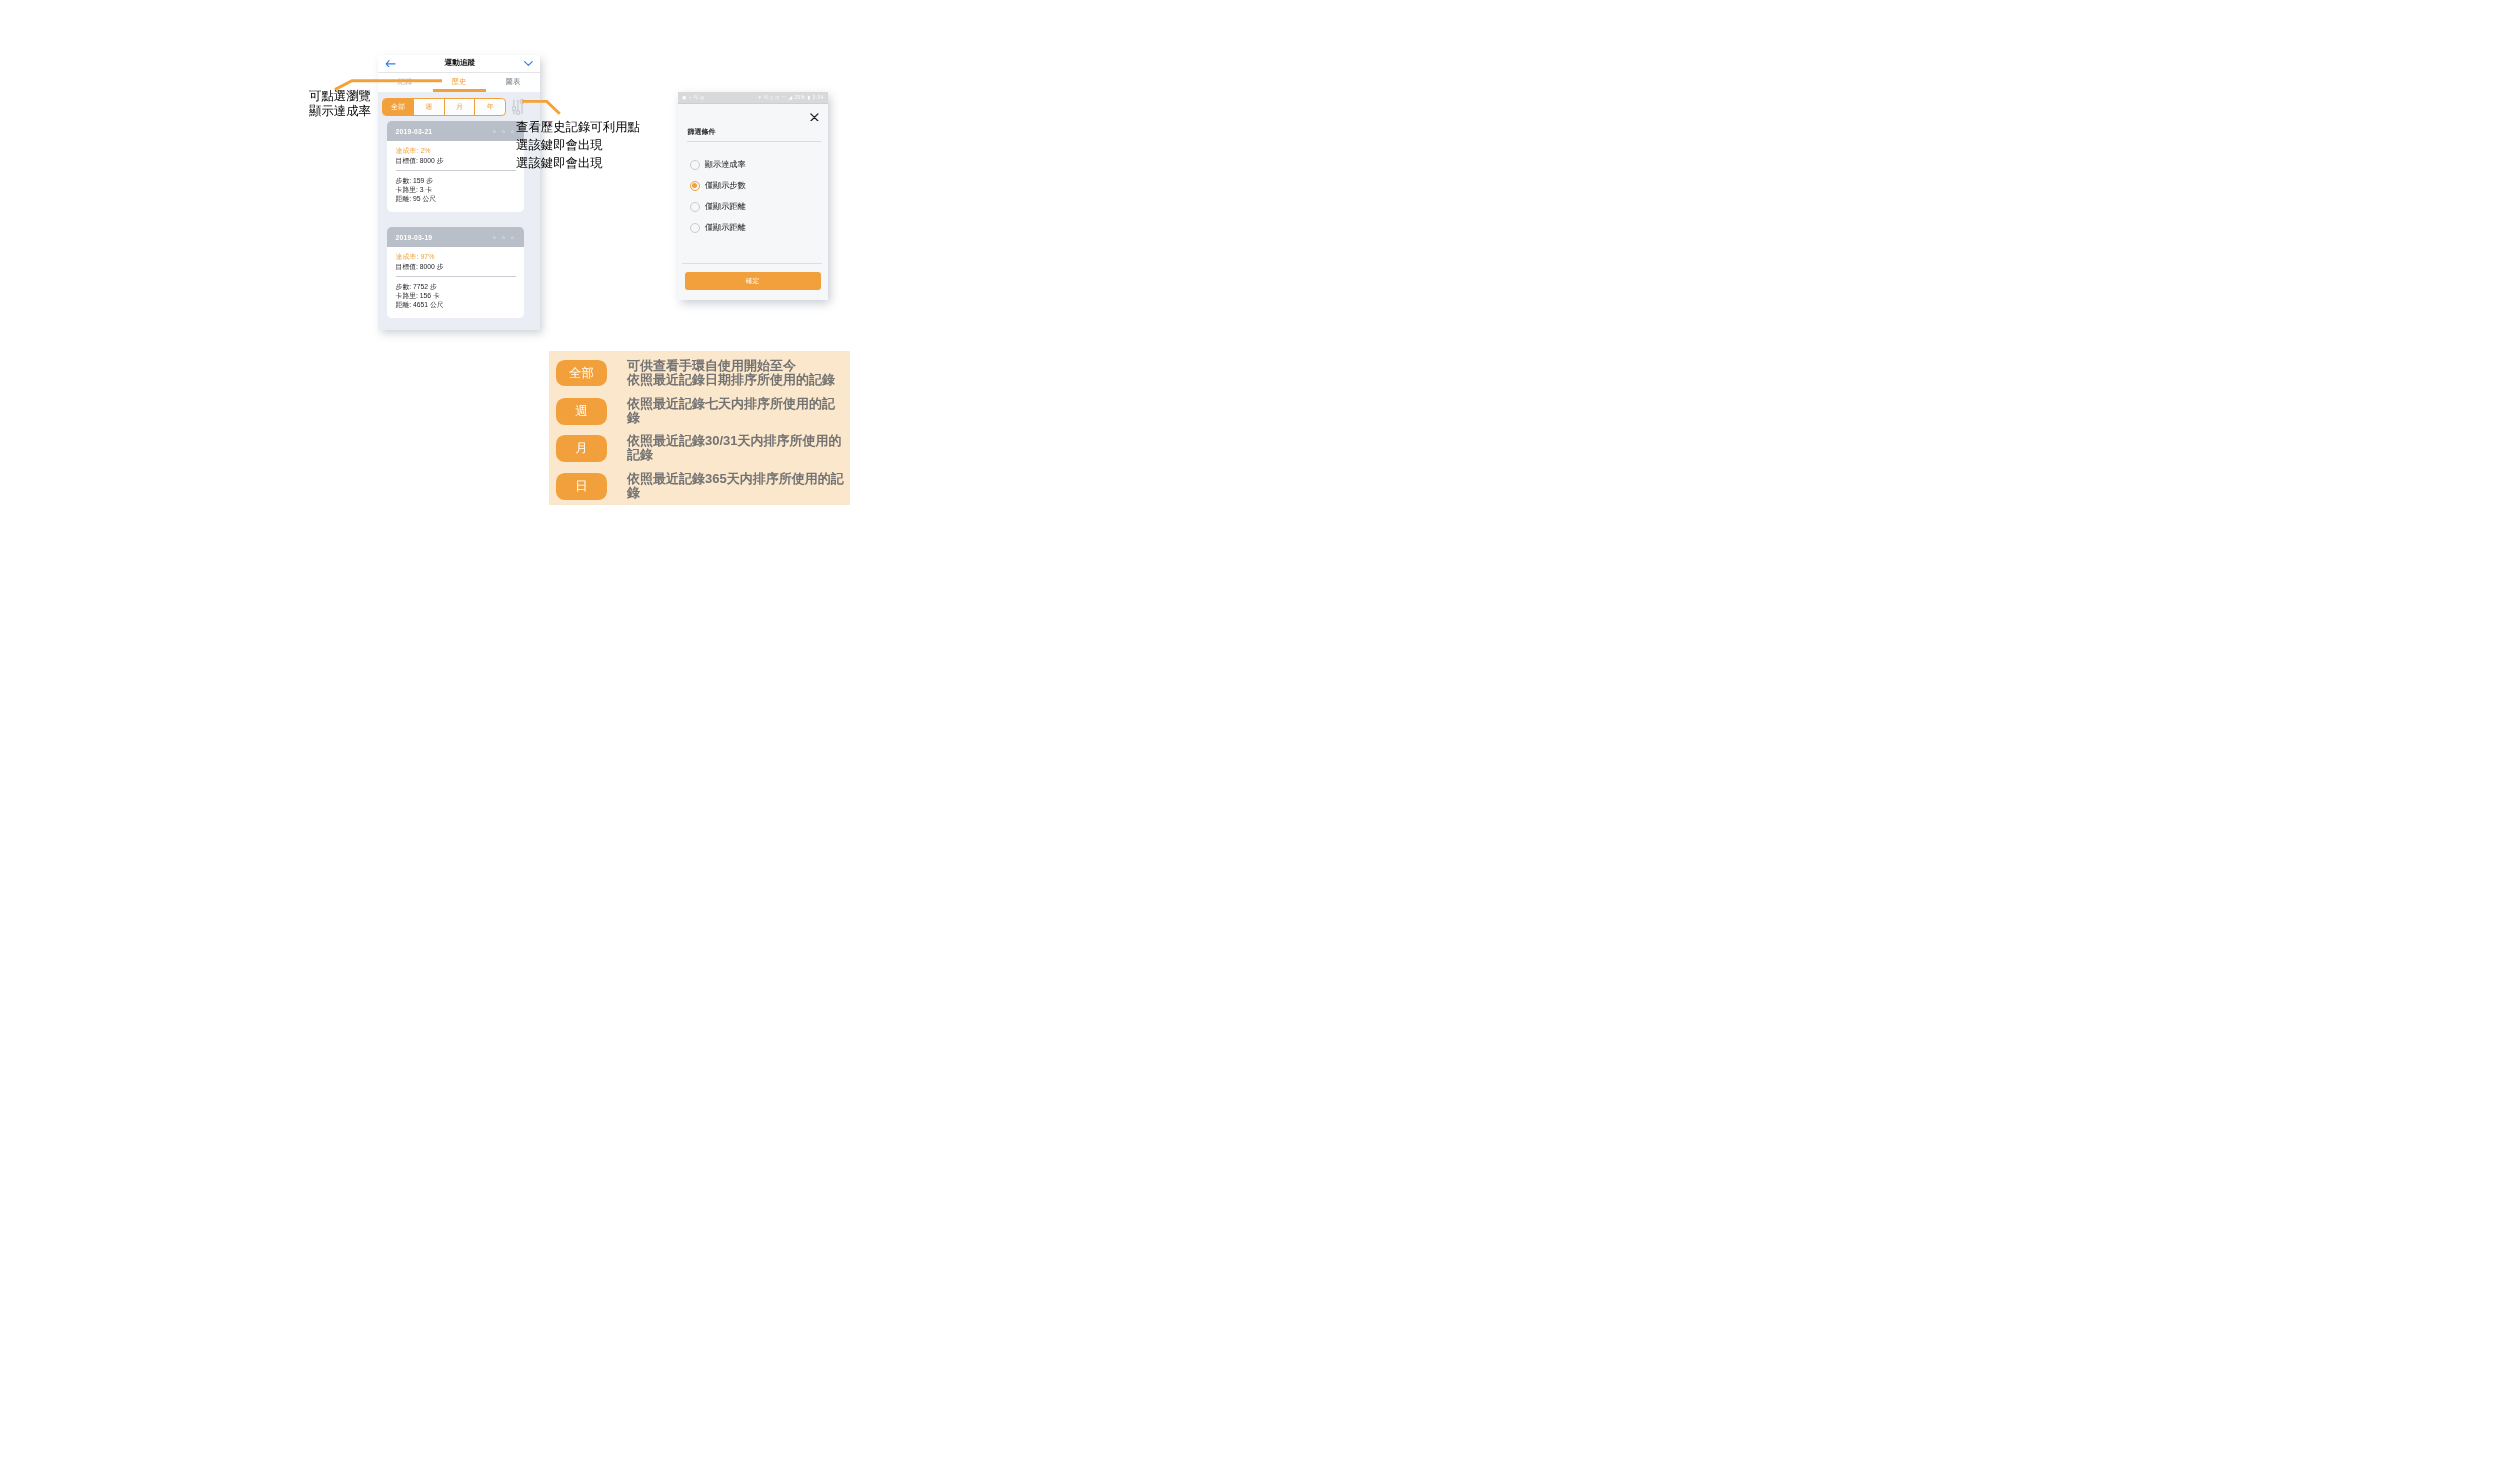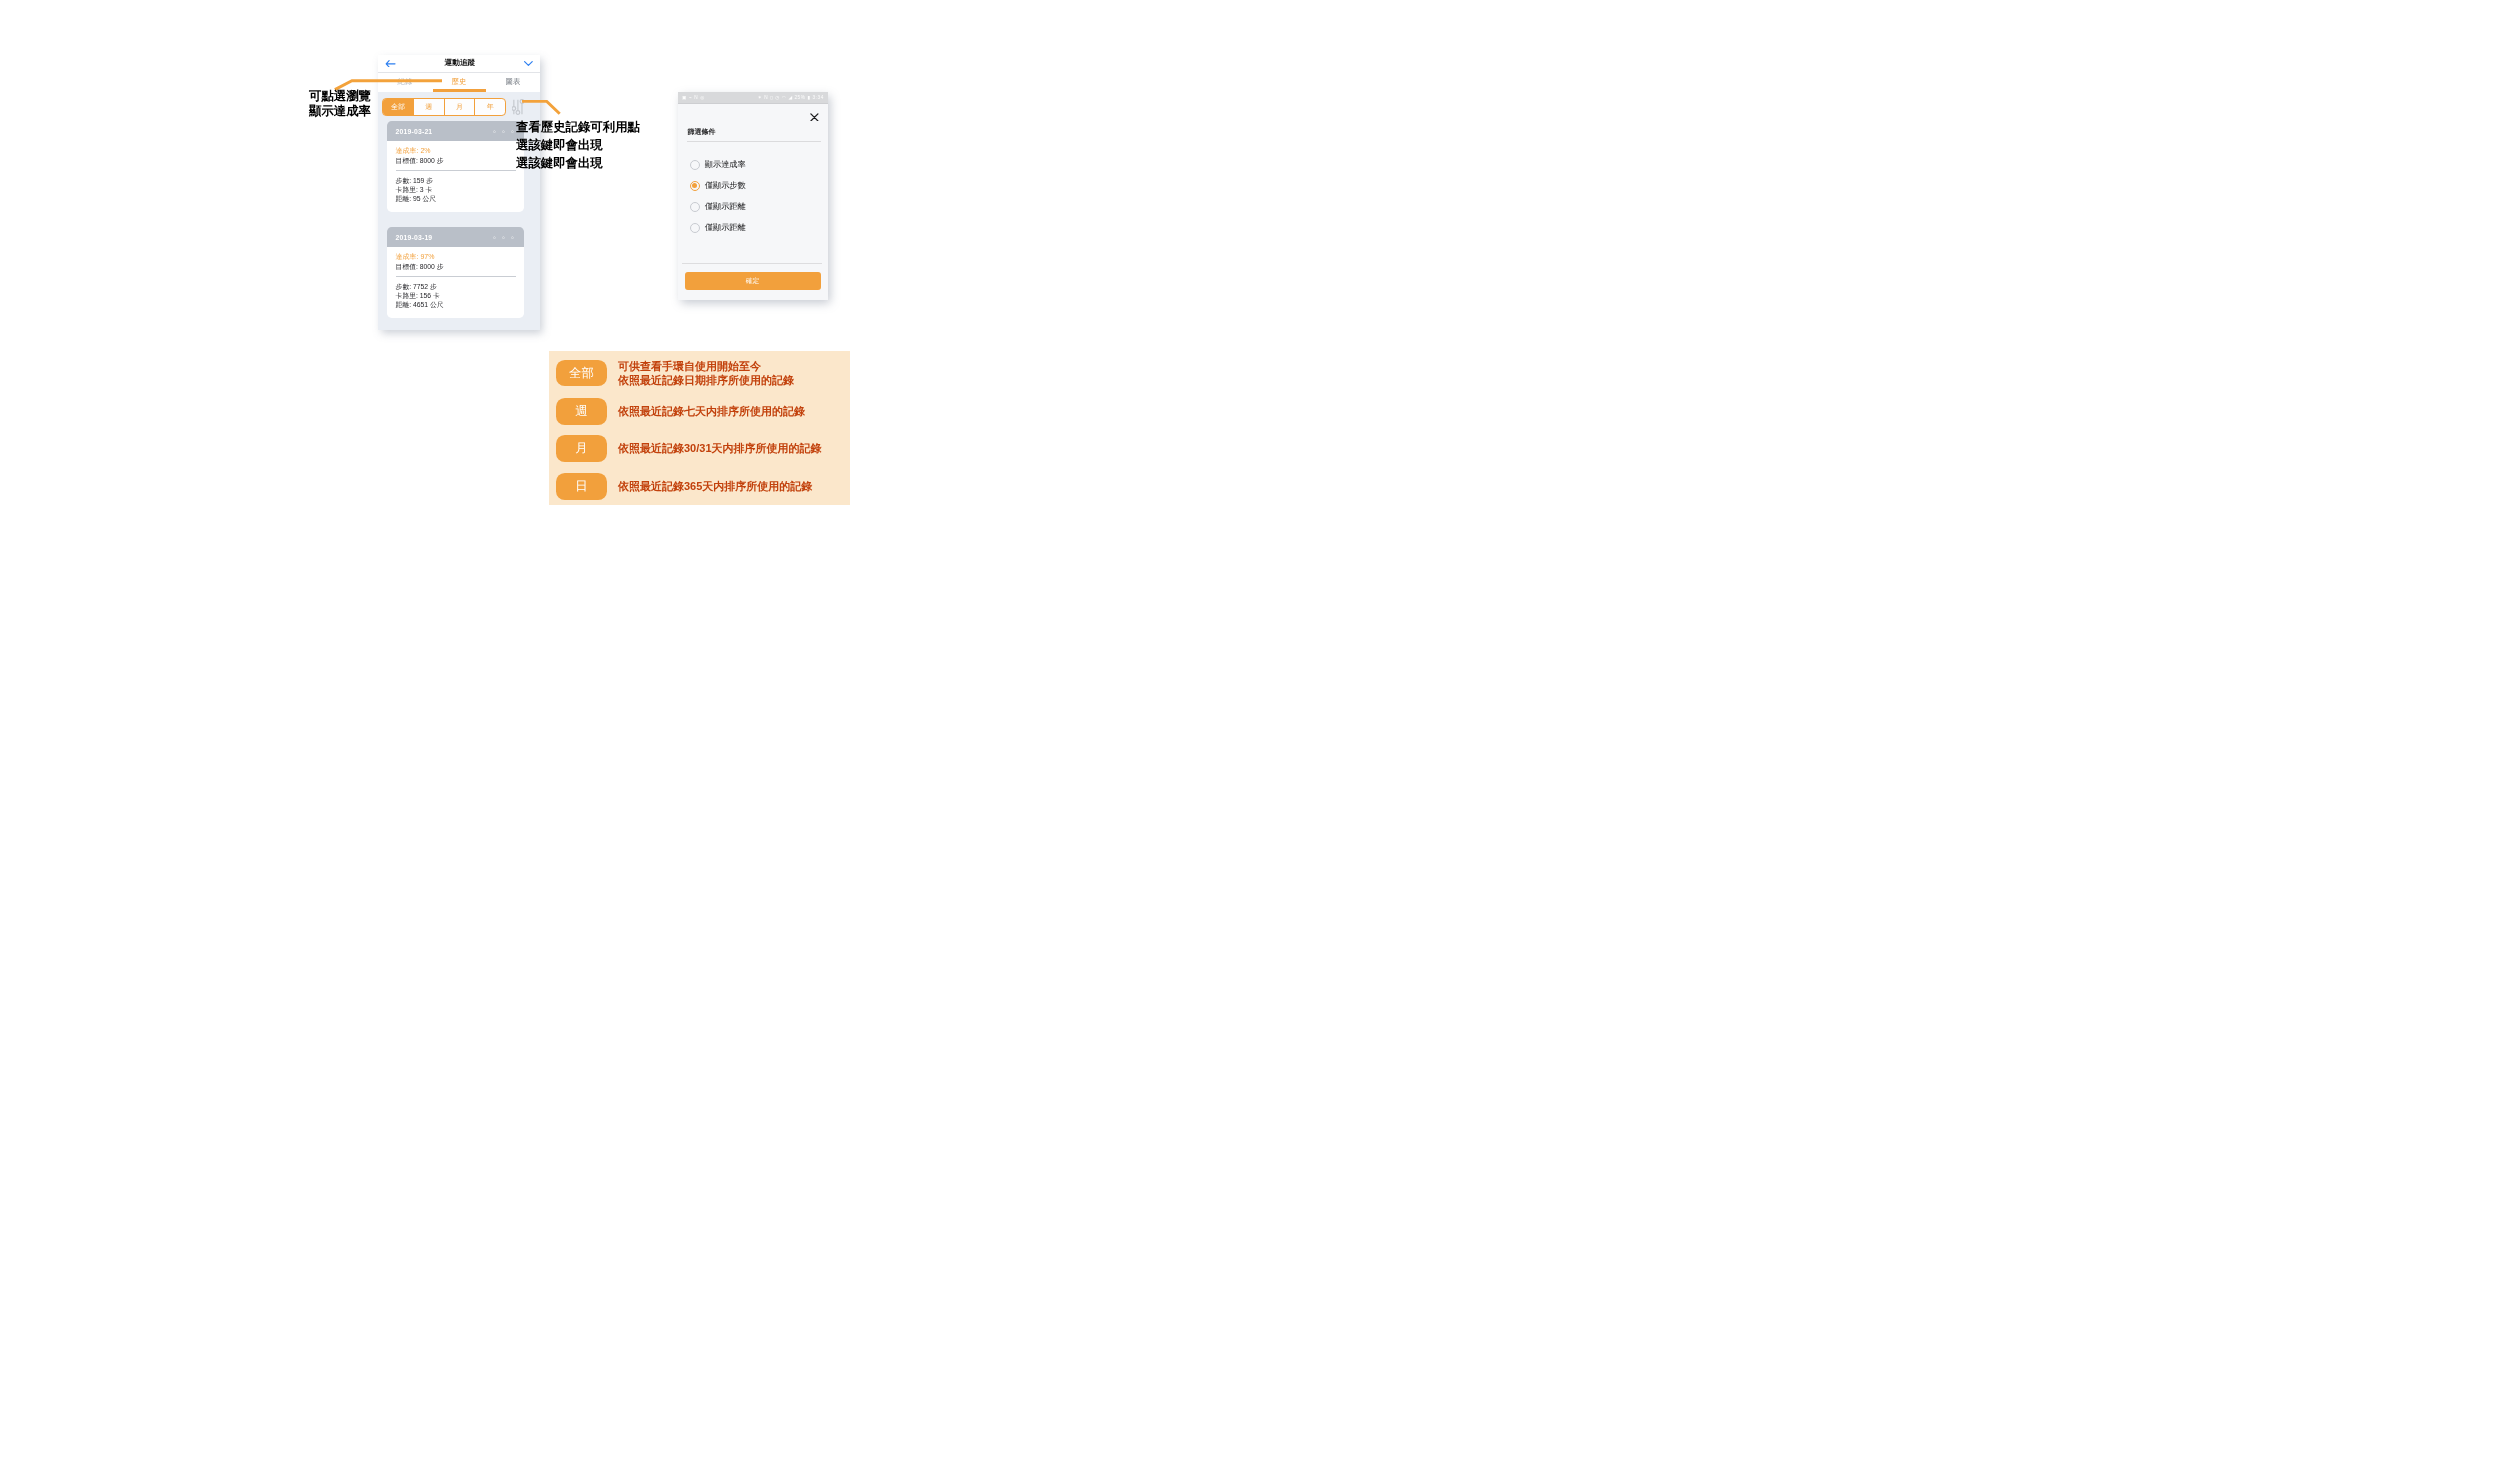--- a/index.html
+++ b/index.html
@@ -47,21 +47,21 @@
   }
   .card-date { font-size:6.8px; font-weight:700; letter-spacing:0.2px; }
   .card-dots { font-size:4.7px; letter-spacing:2.4px; color:#fff; }
   .card-body { height:71px; background:#fff; border-radius:0 0 4.7px 4.7px; padding:3.5px 8.2px 0; }
   .achieve { color:#F2A03C; font-size:7px; line-height:9.4px; margin-top:1.2px; }
   .goal { color:#26262a; font-size:6.8px; line-height:8.8px; margin-top:1.8px; }
   .card-divider { height:0.6px; background:#C9CDD3; margin:4.1px 0 5.3px; }
   .stat { color:#26262a; font-size:6.8px; line-height:9px; }
 
   
-  .anno { position:absolute; font-weight:700; color:#000; }
+  .anno { position:absolute; font-weight:400; color:#000; }
   .anno-left  { left:309px; top:89px; font-size:12.4px; line-height:15.3px; }
   .anno-right { left:516px; top:118px; font-size:12.4px; line-height:18px; }
   .callouts { position:absolute; left:0; top:0; pointer-events:none; }
 
   
   .phone-dialog {
     position:absolute; left:678px; top:92px; width:150px; height:208px;
     background:#F6F7F9; box-shadow:2.9px 3.5px 9.4px rgba(110,120,140,.4);
   }
   .status-bar {
@@ -89,21 +89,21 @@
   }
 
   
   .legend { position:absolute; left:549px; top:351px; width:301px; height:154px; background:#FBE7CB; }
   .legend-row { position:absolute; left:7px; right:4.7px; height:26.5px; display:flex; align-items:center; }
   .lr-0 { top:8.8px; } .lr-1 { top:47px; } .lr-2 { top:84px; } .lr-3 { top:122px; }
   .legend-btn {
     width:51px; height:26.5px; flex:0 0 auto; background:#F2A03C; border-radius:8.8px;
     color:#fff; font-size:12.4px; display:flex; align-items:center; justify-content:center;
   }
-  .legend-text { margin-left:11px; font-size:11px; font-weight:700; color:#c2410c; line-height:14.4px; }
+  .legend-text { margin-left:20px; font-size:13px; font-weight:700; color:#737373; line-height:14.4px; }
 
   svg { display:block; }
 </style>
 </head>
 <body>
 
 <div class="phone-main">
   <div class="app-header">
     <span class="icon-btn">
       <svg width="10.6" height="7.7" viewBox="0 0 18 13">

